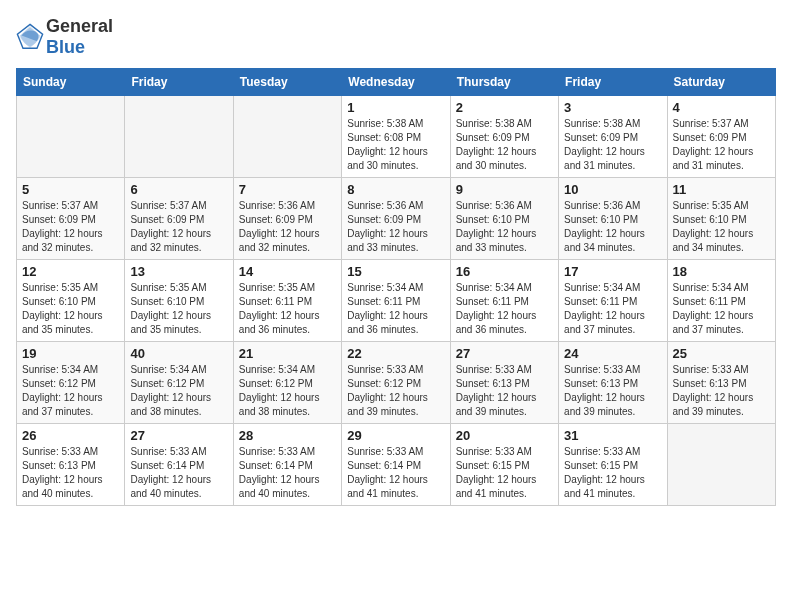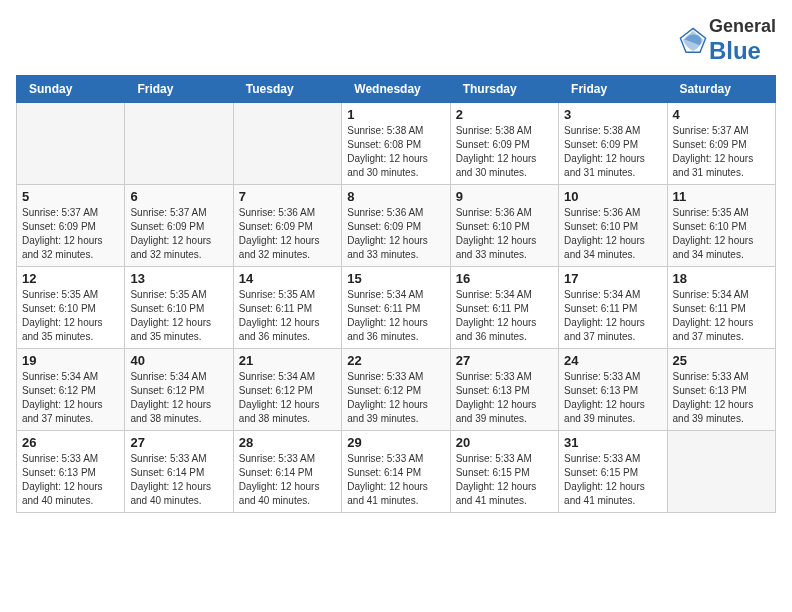--- a/index.html
+++ b/index.html
@@ -5,21 +5,21 @@
     * { box-sizing: border-box; margin: 0; padding: 0; }
     body {
       font-family: Arial, sans-serif;
       background: #fff;
       width: 792px;
       min-height: 612px;
       padding: 16px;
     }
     .header {
       display: flex;
-      justify-content: flex-end;
+      justify-content: flex-start;
       align-items: flex-start;
       margin-bottom: 10px;
     }
     .logo {
       display: flex;
       align-items: center;
     }
     .logo-icon {
       width: 28px;
       height: 28px;
@@ -39,21 +39,21 @@
     }
     .calendar {
       width: 100%;
       border-collapse: collapse;
       font-size: 11px;
     }
     .calendar th {
       background-color: #2a6db5;
       color: #fff;
       text-align: left;
-      padding: 6px 12px;
+      padding: 6px 6px;
       font-size: 12px;
       font-weight: bold;
       border: 1px solid #2a6db5;
     }
     .calendar td {
       vertical-align: top;
       border: 1px solid #ccc;
       padding: 4px 5px;
       width: 108px;
       min-height: 90px;
@@ -87,21 +87,21 @@
 <div class="header">
   <div class="logo">
     <svg class="logo-icon" viewBox="0 0 40 40" xmlns="http://www.w3.org/2000/svg">
       <polygon points="20,4 36,20 20,36 4,20" fill="#2a6db5" opacity="0.15"></polygon>
       <polygon points="20,2 38,16 30,36 10,36 2,16" fill="none" stroke="#2a6db5" stroke-width="2"></polygon>
       <path d="M8,18 Q15,8 28,12 Q35,16 30,26" fill="#2a6db5" opacity="0.5"></path>
       <path d="M20,6 L34,18 Q30,30 20,34 Q10,30 6,18 Z" fill="#3a85d0" opacity="0.3"></path>
     </svg>
     <div>
       <span style="font-size:18px;font-weight:bold;color:#333;">General</span><br>
-      <span style="font-size:24px;font-weight:bold;color:#2a6db5;">Blue</span>
+      <span style="font-size:18px;font-weight:bold;color:#2a6db5;">Blue</span>
     </div>
   </div>
   <div class="title-block">
     <div class="month-title"></div>
     <div class="location-title"></div>
   </div>
 </div>
 
 <table class="calendar">
   <thead>

